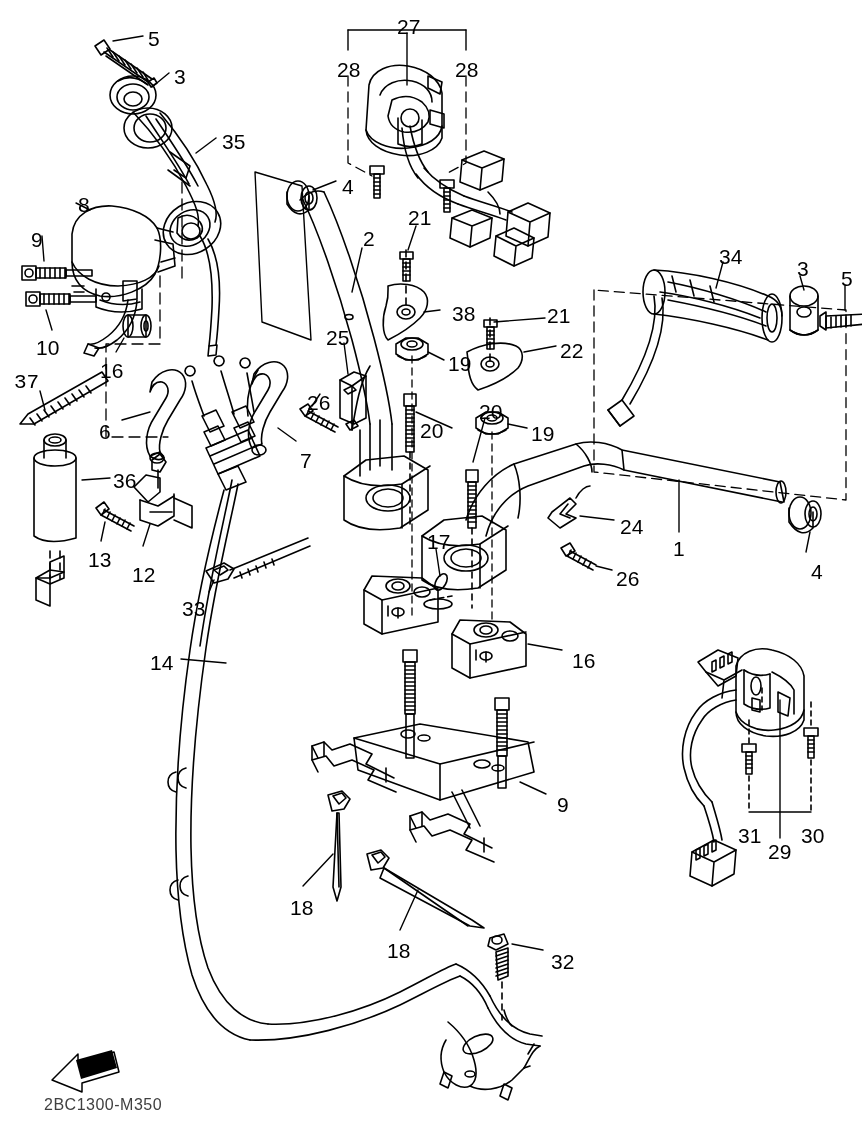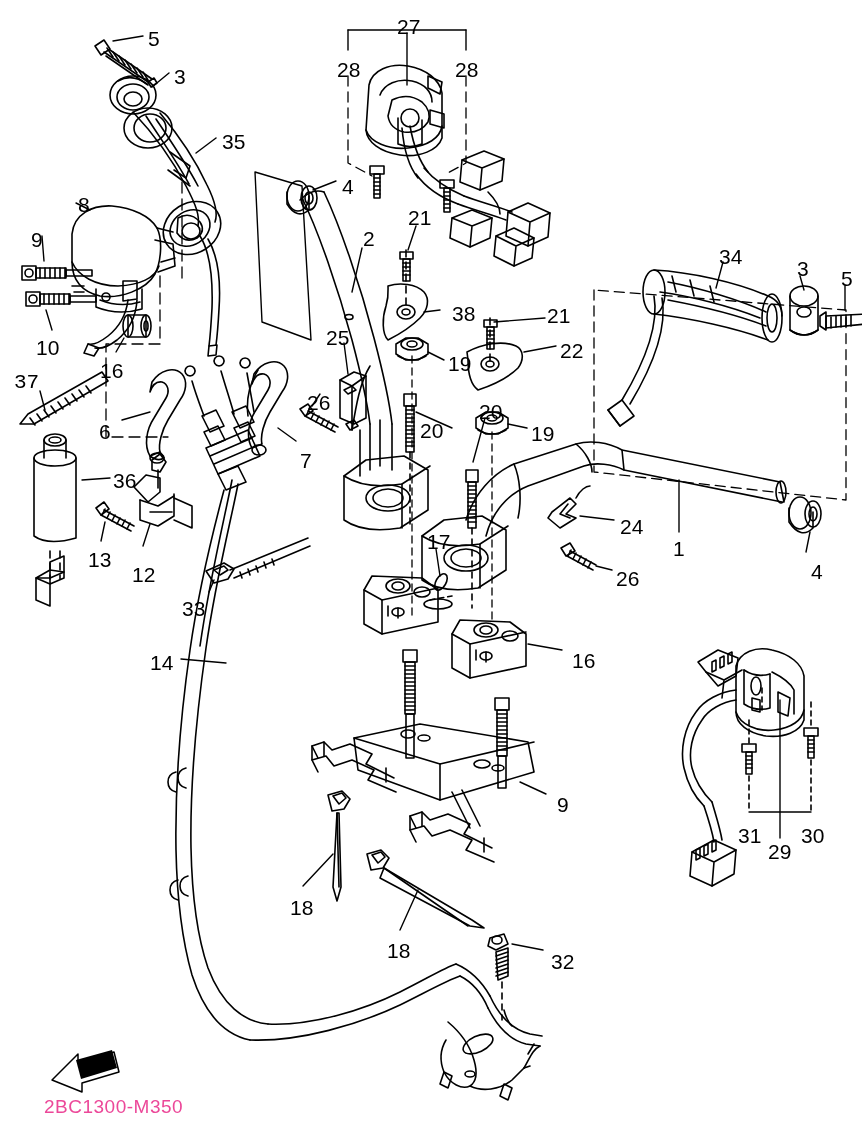--- a/index.html
+++ b/index.html
@@ -1,20 +1,20 @@
 <!DOCTYPE html>
 <html><head>
 <meta charset="utf-8">
 <style>
   html,body{margin:0;padding:0;background:#ffffff;}
   body{width:862px;height:1132px;font-family:"Liberation Sans",sans-serif;overflow:hidden;}
   #sheet{position:relative;width:862px;height:1132px;background:#fff;}
   svg#dwg{position:absolute;left:0;top:0;width:862px;height:1132px;}
   .callout{position:absolute;font-family:"Liberation Sans",sans-serif;font-size:21px;font-weight:400;color:#000;letter-spacing:0px;white-space:nowrap;line-height:1;}
-  #partno{position:absolute;left:44px;top:1096px;font-size:19px;letter-spacing:0.5px;color:#ec4899;}
+  #partno{position:absolute;left:44px;top:1096px;font-size:16px;letter-spacing:0.5px;color:#404040;}
   .ln{stroke:#000;fill:none;}
 </style>
 </head>
 <body>
 
 <div id="sheet">
 
   <svg id="dwg" viewBox="0 0 862 1132">
     <g class="ln" stroke-width="1.6" stroke-linecap="round" stroke-linejoin="round">
 

